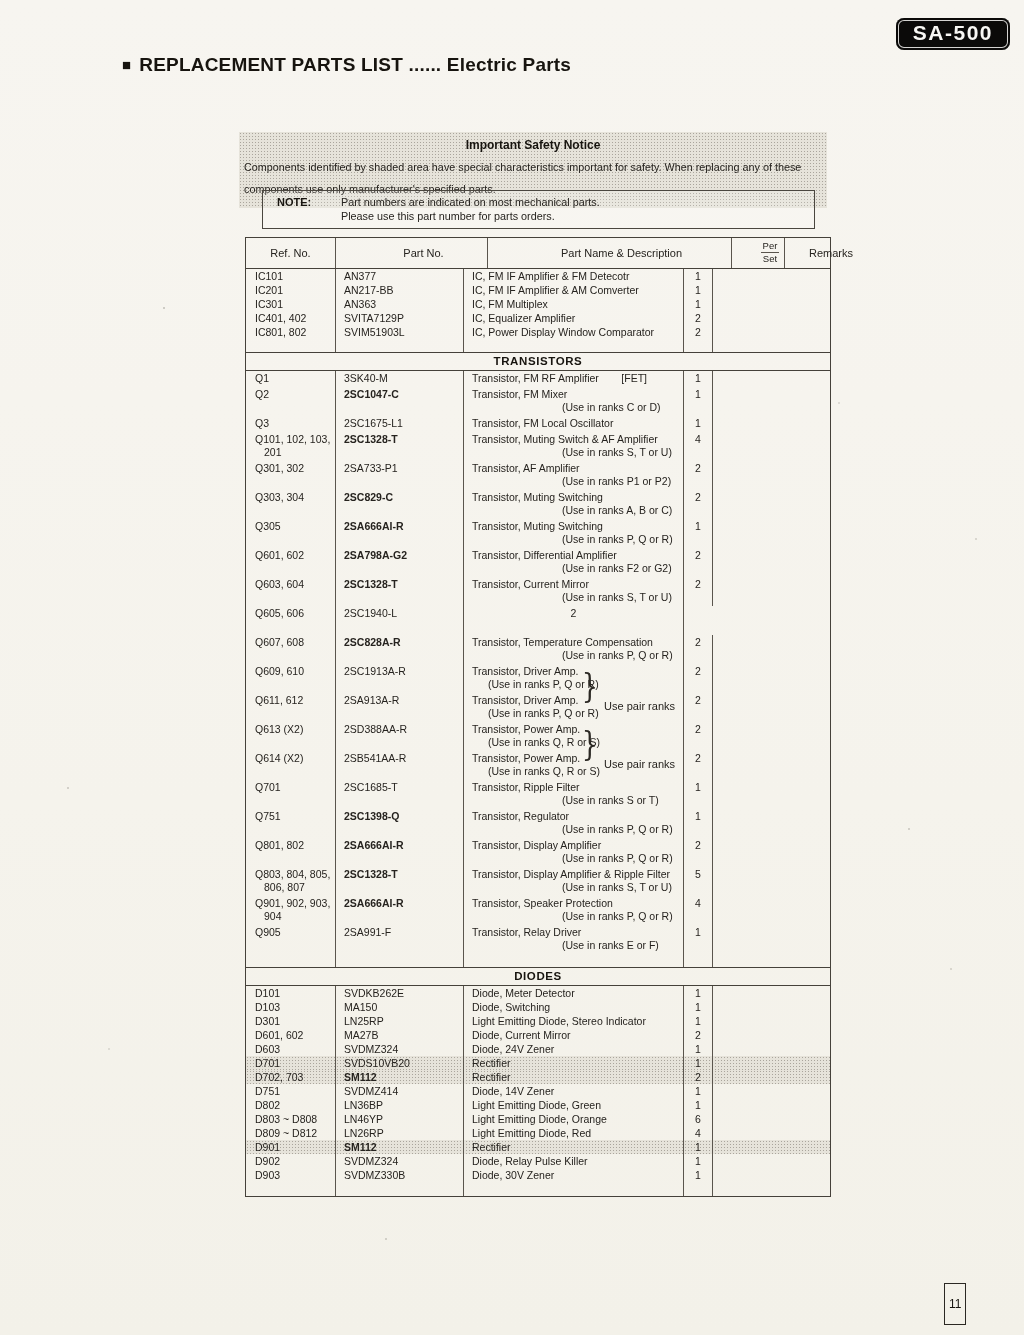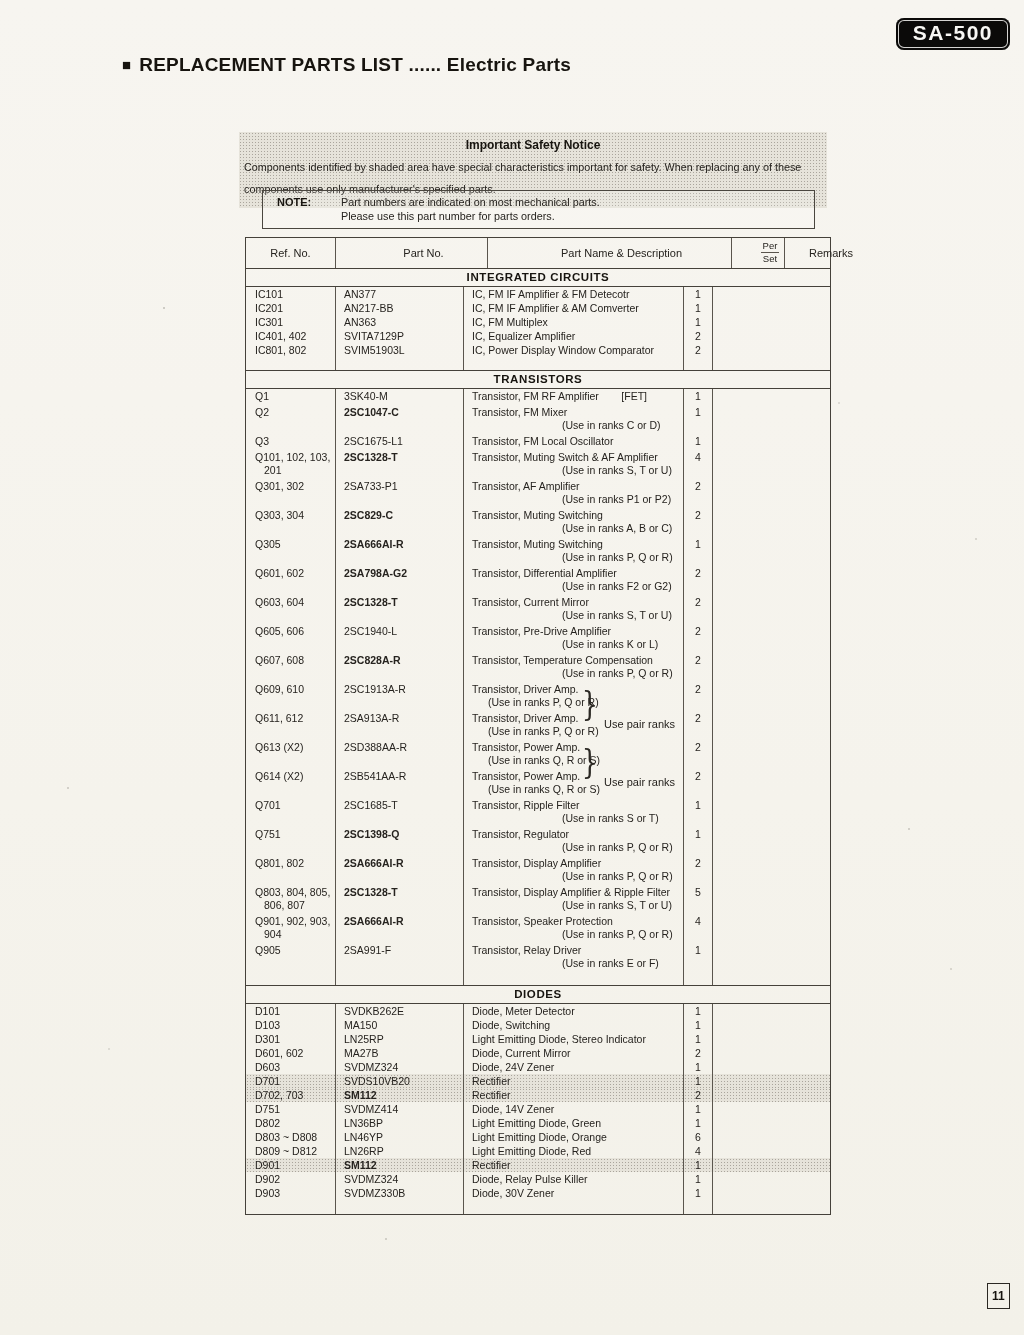--- a/index.html
+++ b/index.html
@@ -69,22 +69,22 @@
   .dright { float:right; margin-right:36px; }
   .cell.qty { text-align:center; padding-left:0; }
 
   .pair { position:absolute; right:8px; top:2px; height:38px; display:flex; align-items:center; z-index:1; }
   .pair .brace { font-family:"DejaVu Serif", serif; font-size:34px; line-height:34px;
                  font-weight:400; transform:scaleX(.75); color:#2b2823; }
   .pair .ptext { font-size:11px; margin-left:3px; white-space:nowrap;margin-top:42px; }
 
   .spacer-row .cell { padding:0; }
 
-  .pagenum { position:absolute; left:987px; top:1283px; border:1.5px solid #2b2823;
-             padding:4px 4px; font-size:12px; font-weight:bold; line-height:16px; color:#17140f; }
+  .pagenum { position:absolute; left:944px; top:1283px; border:1.5px solid #2b2823;
+             padding:12px 4px; font-size:12px; font-weight:normal; line-height:16px; color:#17140f; }
 </style>
 </head>
 <body>
 
 <div class="page">
 
   <div class="badge">SA-500</div>
 
   <h1 class="doc-title"><span class="bullet">■</span><span>REPLACEMENT PARTS LIST ...... Electric Parts</span></h1>
 
@@ -107,21 +107,20 @@
       <div class="cell">Part No.</div>
       <div class="cell">Part Name &amp; Description</div>
       <div class="cell perset">
         <div>Per</div>
         <div class="per-sep"></div>
         <div>Set</div>
       </div>
       <div class="cell">Remarks</div>
     </div>
     <div id="tbody">
-        <div class="section-row first">INTEGRATED CIRCUITS</div>
         <div class="trow data-row sec0">
           <div class="cell ref">
             <div class="rline">IC101</div>
           </div>
           <div class="cell part">AN377</div>
           <div class="cell desc">
             <div class="dline">IC, FM IF Amplifier &amp; FM Detecotr</div>
           </div>
           <div class="cell qty">
             <div class="qline">1</div>
@@ -318,24 +317,20 @@
             <div class="qline">2</div>
             <div class="qline">&nbsp;</div>
           </div>
           <div class="cell rem"></div>
         </div>
         <div class="trow data-row sec1">
           <div class="cell ref">
             <div class="rline">Q605, 606</div>
           </div>
           <div class="cell part">2SC1940-L</div>
-          <div class="cell desc">
-            <div class="dline">Transistor, Pre-Drive Amplifier</div>
-            <div class="dline ind1">(Use in ranks K or L)</div>
-          </div>
           <div class="cell qty">
             <div class="qline">2</div>
             <div class="qline">&nbsp;</div>
           </div>
           <div class="cell rem"></div>
         </div>
         <div class="trow data-row sec1">
           <div class="cell ref">
             <div class="rline">Q607, 608</div>
           </div>

